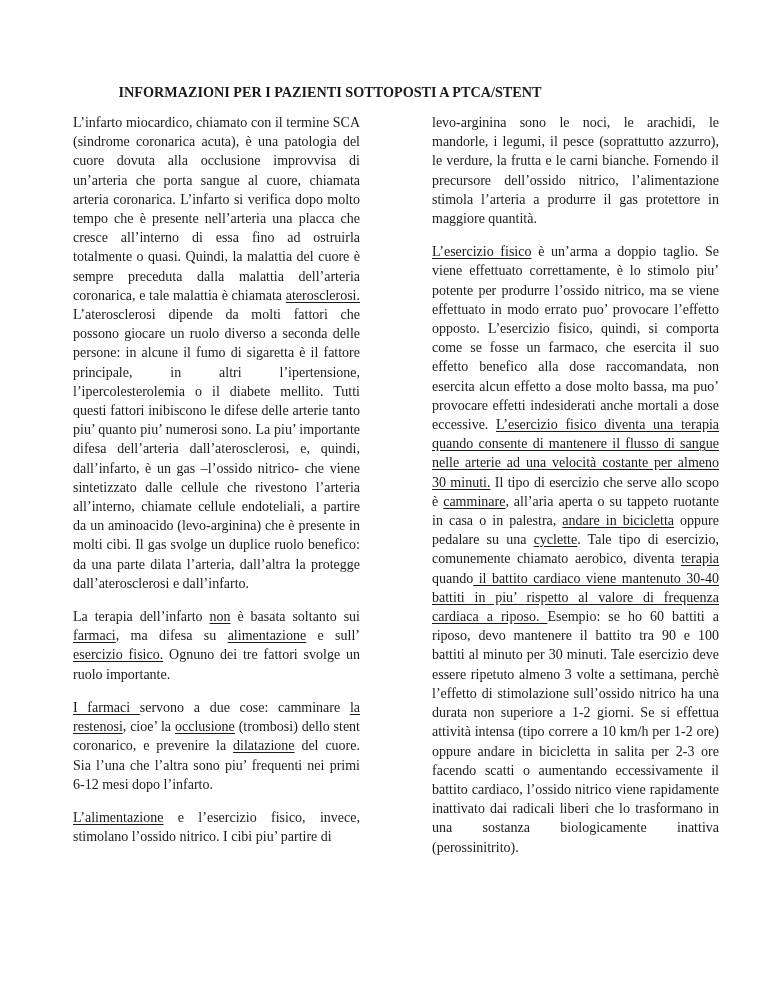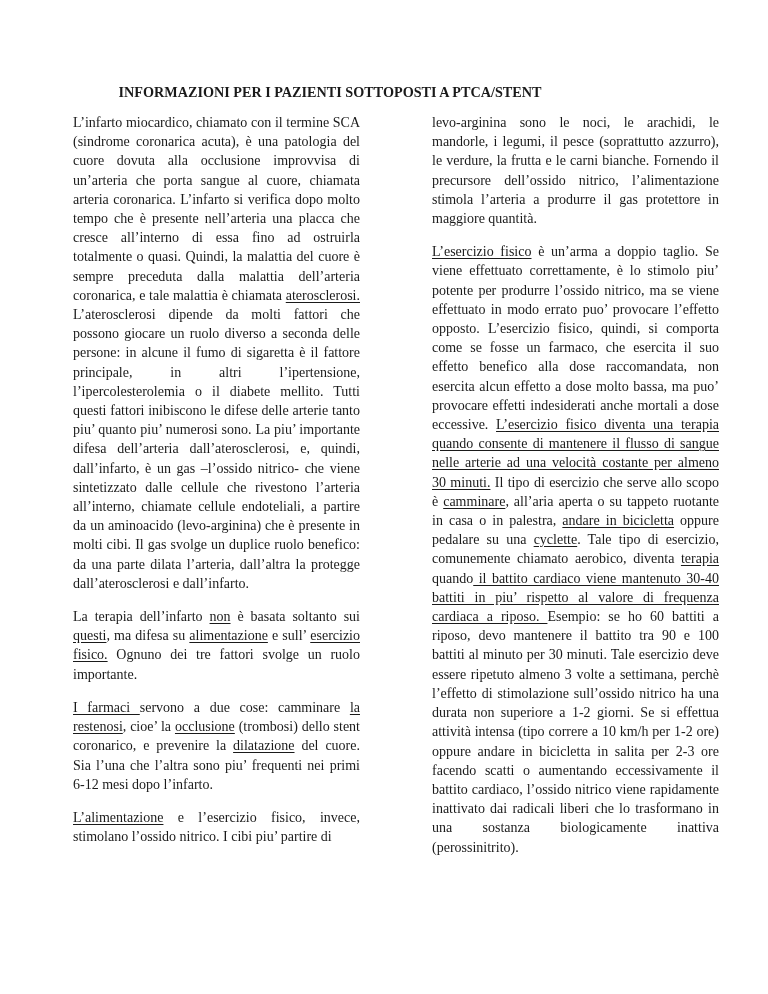--- a/index.html
+++ b/index.html
@@ -23,21 +23,21 @@
 </style>
 </head>
 <body>
 
 <div>
   <div class="title">INFORMAZIONI PER I PAZIENTI SOTTOPOSTI A PTCA/STENT</div>
 
   <div class="col left">
     <p><span>L’infarto miocardico, chiamato con il termine SCA (sindrome coronarica acuta), è una patologia del cuore dovuta alla occlusione improvvisa di un’arteria che porta sangue al cuore, chiamata arteria coronarica. L’infarto si verifica dopo molto tempo che è presente nell’arteria una placca che cresce all’interno di essa fino ad ostruirla totalmente o quasi. Quindi, la malattia del cuore è sempre preceduta dalla malattia dell’arteria coronarica, e tale malattia è chiamata </span><span class="u">aterosclerosi.</span><span> L’aterosclerosi dipende da molti fattori che possono giocare un ruolo diverso a seconda delle persone: in alcune il fumo di sigaretta è il fattore principale, in altri l’ipertensione, l’ipercolesterolemia o il diabete mellito. Tutti questi fattori inibiscono le difese delle arterie tanto piu’ quanto piu’ numerosi sono. La piu’ importante difesa dell’arteria dall’aterosclerosi, e, quindi, dall’infarto, è un gas –l’ossido nitrico- che viene sintetizzato dalle cellule che rivestono l’arteria all’interno, chiamate cellule endoteliali, a partire da un aminoacido (levo-arginina) che è presente in molti cibi. Il gas svolge un duplice ruolo benefico: da una parte dilata l’arteria, dall’altra la protegge dall’aterosclerosi e dall’infarto.</span></p>
 
-    <p><span>La terapia dell’infarto </span><span class="u">non</span><span> è basata soltanto sui </span><span class="u">questi</span><span>, ma difesa su </span><span class="u">alimentazione</span><span> e sull’ </span><span class="u">esercizio fisico.</span><span> Ognuno dei tre fattori svolge un ruolo importante.</span></p>
+    <p><span>La terapia dell’infarto </span><span class="u">non</span><span> è basata soltanto sui </span><span class="u">farmaci</span><span>, ma difesa su </span><span class="u">alimentazione</span><span> e sull’ </span><span class="u">esercizio fisico.</span><span> Ognuno dei tre fattori svolge un ruolo importante.</span></p>
 
     <p><span class="u"> I farmaci </span><span>servono a due cose: camminare </span><span class="u">la restenosi</span><span>, cioe’ la </span><span class="u">occlusione</span><span> (trombosi) dello stent coronarico, e prevenire la </span><span class="u">dilatazione</span><span> del cuore. Sia l’una che l’altra sono piu’ frequenti nei primi 6-12 mesi dopo l’infarto.</span></p>
 
     <p><span class="u"> L’alimentazione</span><span> e l’esercizio fisico, invece, stimolano l’ossido nitrico. I cibi piu’ partire di</span></p>
   </div>
 
   <div class="col right">
     <p><span>levo-arginina sono le noci, le arachidi, le mandorle, i legumi, il pesce (soprattutto azzurro), le verdure, la frutta e le carni bianche. Fornendo il precursore dell’ossido nitrico, l’alimentazione stimola l’arteria a produrre il gas protettore in maggiore quantità.</span></p>
 
     <p><span class="u"> L’esercizio fisico</span><span> è un’arma a doppio taglio. Se viene effettuato correttamente, è lo stimolo piu’ potente per produrre l’ossido nitrico, ma se viene effettuato in modo errato puo’ provocare l’effetto opposto. L’esercizio fisico, quindi, si comporta come se fosse un farmaco, che esercita il suo effetto benefico alla dose raccomandata, non esercita alcun effetto a dose molto bassa, ma puo’ provocare effetti indesiderati anche mortali a dose eccessive. </span><span class="u">L’esercizio fisico diventa una terapia quando consente di mantenere il flusso di sangue nelle arterie ad una velocità costante per almeno 30 minuti.</span><span> Il tipo di esercizio che serve allo scopo è </span><span class="u">camminare</span><span>, all’aria aperta o su tappeto ruotante in casa o in palestra, </span><span class="u">andare in bicicletta</span><span> oppure pedalare su una </span><span class="u">cyclette</span><span>. Tale tipo di esercizio, comunemente chiamato aerobico, diventa  </span><span class="u">terapia</span><span> quando</span><span class="u"> il battito cardiaco viene mantenuto 30-40 battiti in piu’ rispetto al valore di frequenza cardiaca a riposo. </span><span>Esempio: se ho 60 battiti a riposo, devo mantenere il battito tra 90 e 100 battiti al minuto per 30 minuti. Tale esercizio deve essere ripetuto almeno 3 volte a settimana, perchè l’effetto di stimolazione sull’ossido nitrico ha una durata non superiore a 1-2 giorni. Se si effettua attività intensa (tipo correre a 10 km/h per 1-2 ore) oppure andare in bicicletta in salita per 2-3 ore facendo scatti o aumentando eccessivamente il battito cardiaco, l’ossido nitrico viene rapidamente inattivato dai radicali liberi che lo trasformano in una sostanza biologicamente inattiva (perossinitrito).</span></p>

